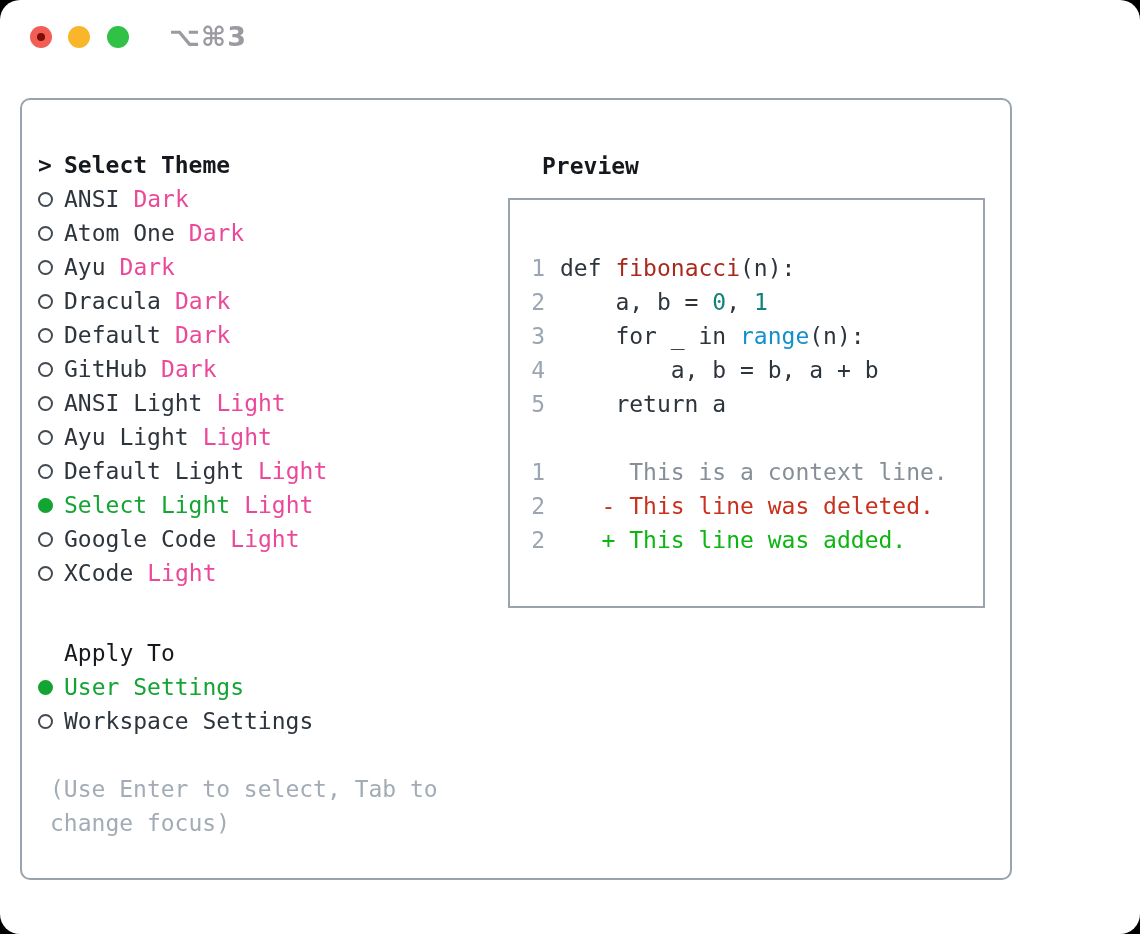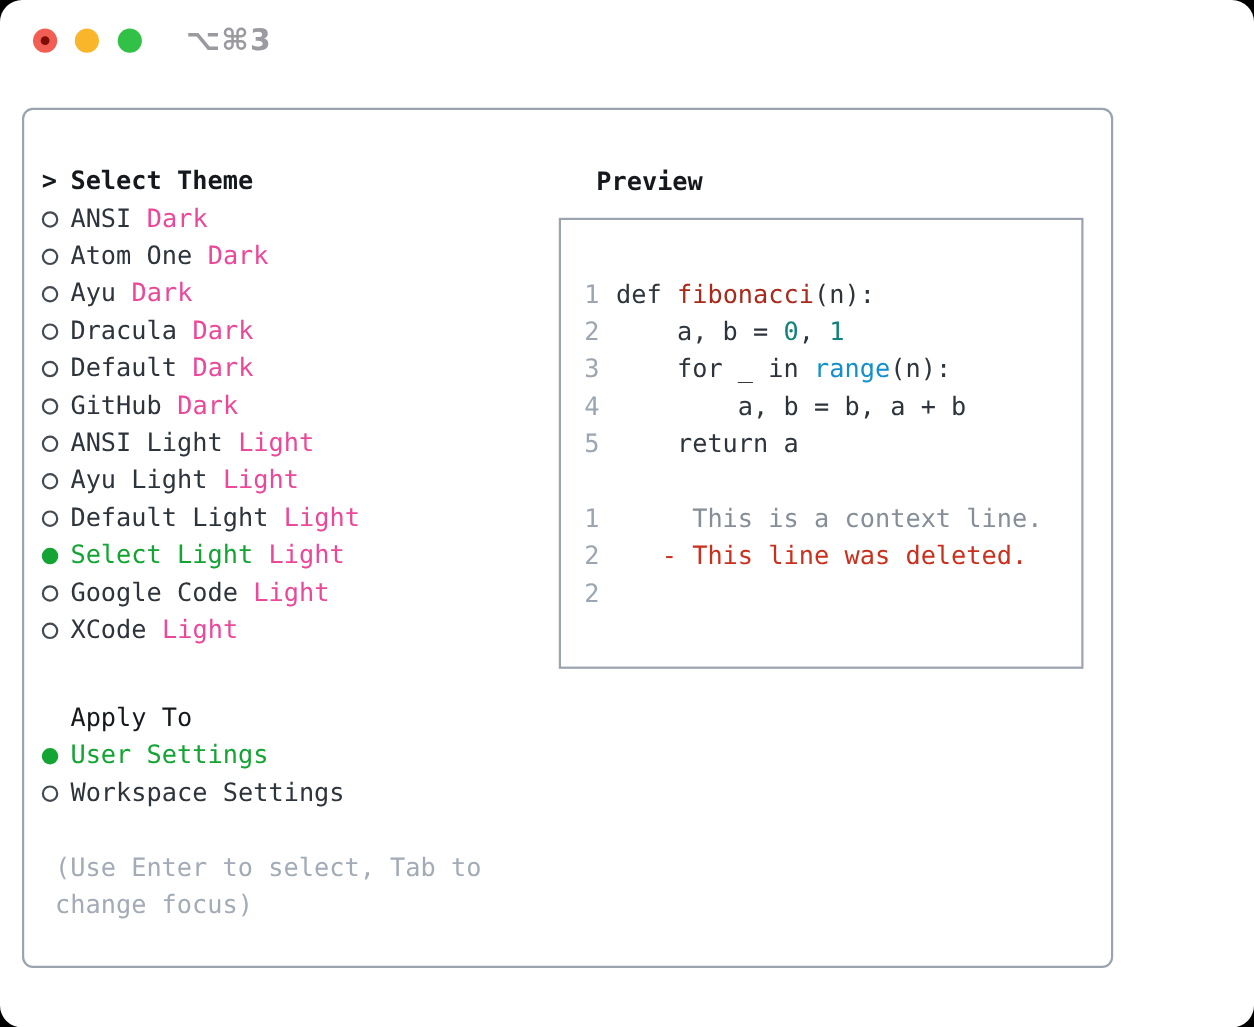--- a/index.html
+++ b/index.html
@@ -110,17 +110,17 @@
 
     <div class="preview-box" id="preview-box">
         <div class="code-line"><span class="lineno">1</span><span class="codetext"><span class="c-fg">def </span><span class="c-red">fibonacci</span><span class="c-fg">(n):</span></span></div>
         <div class="code-line"><span class="lineno">2</span><span class="codetext"><span class="c-fg">    a, b = </span><span class="c-teal">0</span><span class="c-fg">, </span><span class="c-teal">1</span></span></div>
         <div class="code-line"><span class="lineno">3</span><span class="codetext"><span class="c-fg">    for _ in </span><span class="c-blue">range</span><span class="c-fg">(n):</span></span></div>
         <div class="code-line"><span class="lineno">4</span><span class="codetext"><span class="c-fg">        a, b = b, a + b</span></span></div>
         <div class="code-line"><span class="lineno">5</span><span class="codetext"><span class="c-fg">    return a</span></span></div>
         <div class="code-line"><span class="lineno"></span><span class="codetext"></span></div>
         <div class="code-line"><span class="lineno">1</span><span class="codetext"><span class="c-dim">     This is a context line.</span></span></div>
         <div class="code-line"><span class="lineno">2</span><span class="codetext"><span class="c-del">   - This line was deleted.</span></span></div>
-        <div class="code-line"><span class="lineno">2</span></div>
+        <div class="code-line"><span class="lineno">2</span><span class="codetext"><span class="c-add">   + This line was added.</span></span></div>
       </div>
 
   </div>
 </div>
 
 </body></html>

